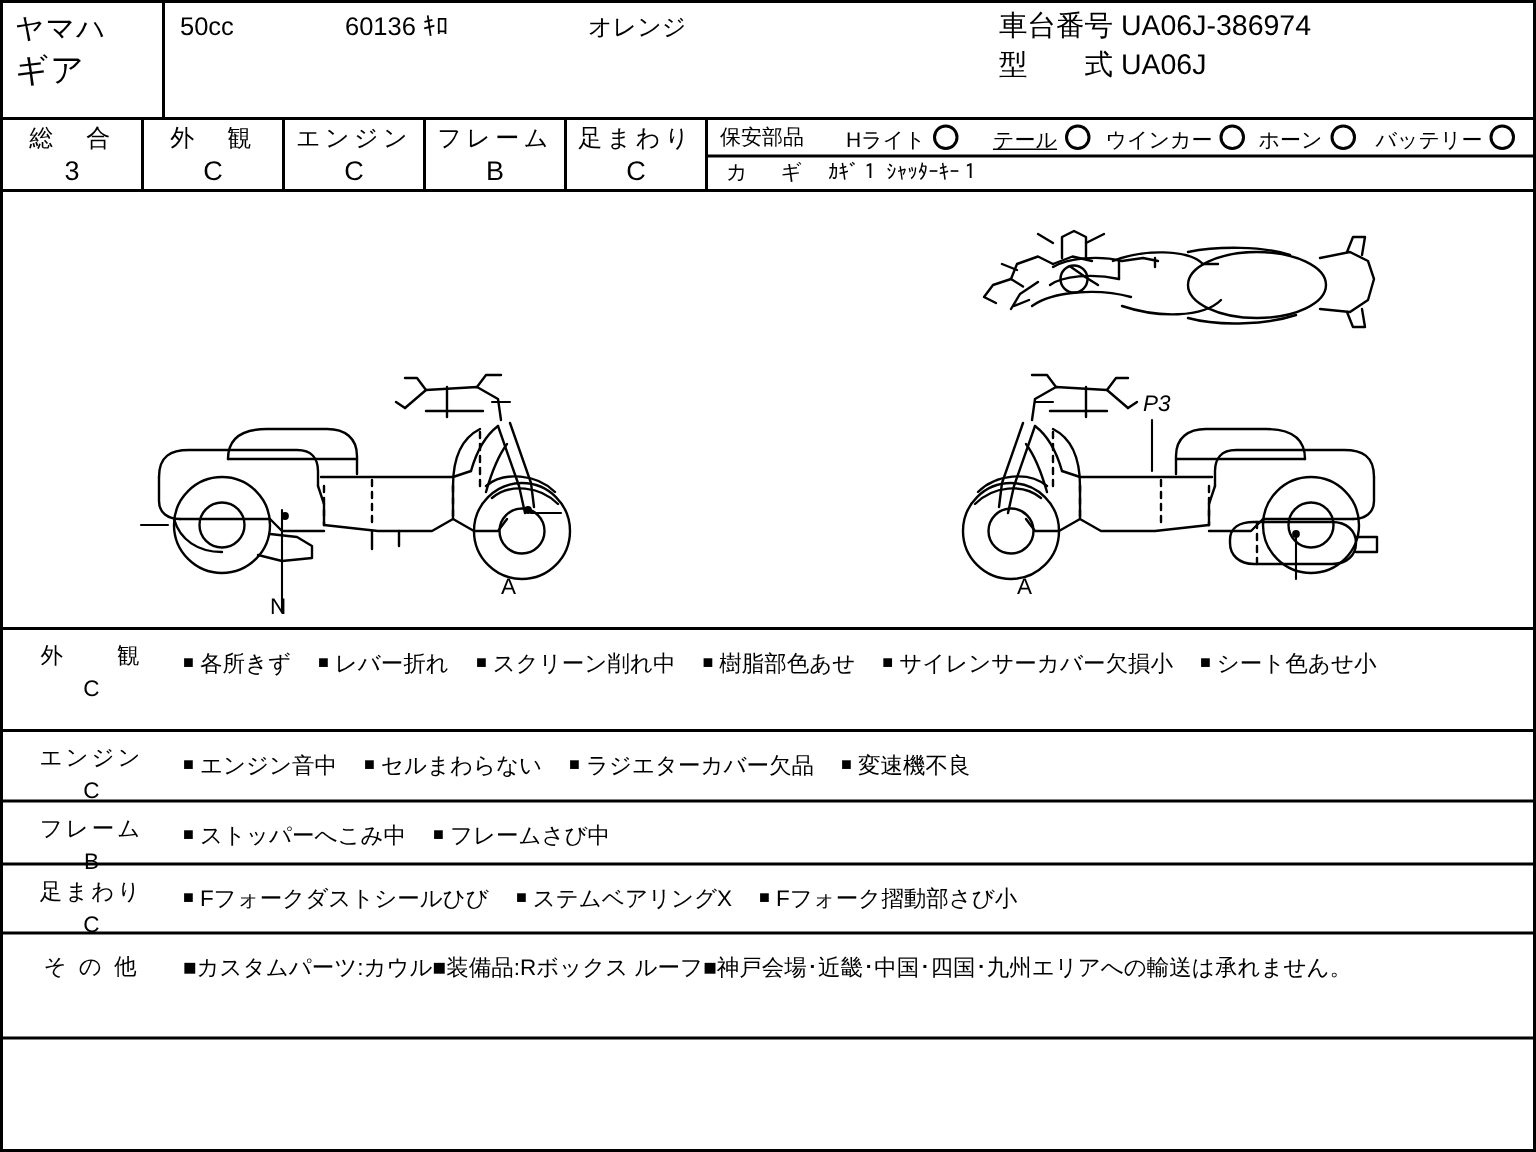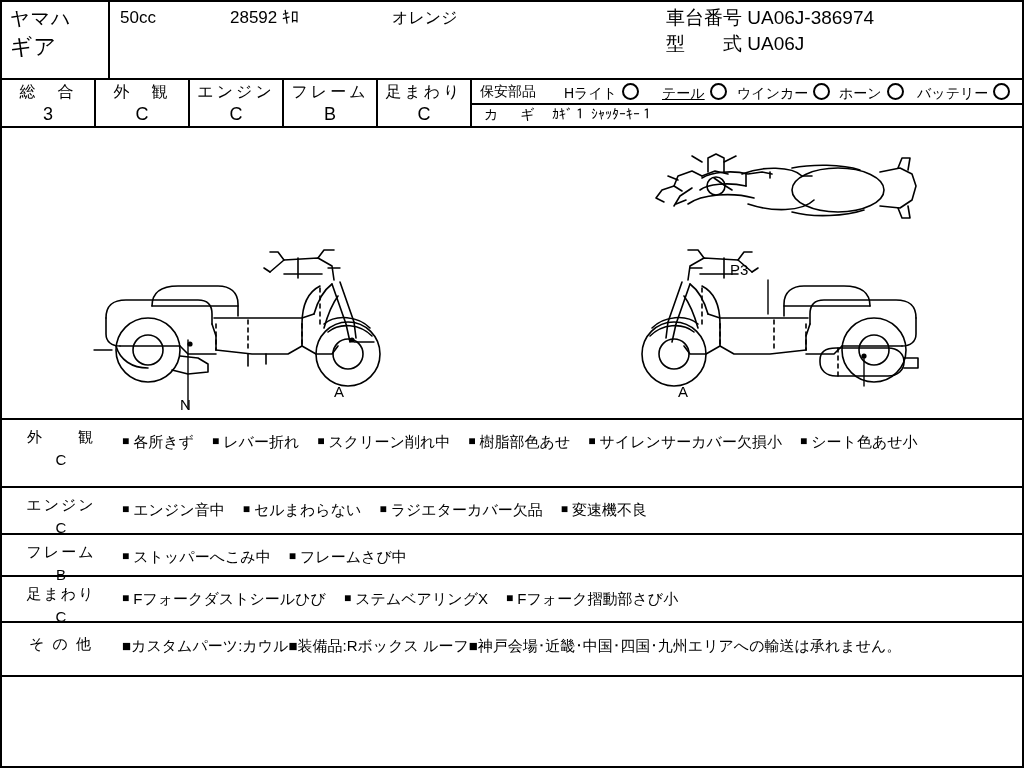--- a/index.html
+++ b/index.html
@@ -178,21 +178,21 @@
     line-height: 25px;
   }
   .cond-body .bullet { margin-right: 4px; font-size: 12px; vertical-align: 2px; }
   .cond-body .itm { margin-right: 18px; white-space: nowrap; }
   .cond-body.wrapping .itm { white-space: normal; }
 
   .r-gaikan { height: 68px; }
   .r-engine { height: 47px; }
   .r-frame  { height: 42px; }
   .r-ashi   { height: 46px; }
-  .r-other  { height: 54px; }
+  .r-other  { height: 70px; }
   .r-blank  { height: 48px; border-bottom: none; }
 
   .other-body {
     flex: 1;
     box-sizing: border-box;
     padding: 10px 10px 6px 2px;
     font-size: 15px;
     line-height: 25px;
   }
   .other-head {
@@ -207,21 +207,21 @@
 </head>
 <body>
 
 <div class="sheet">
 
   <div class="header">
     <div class="hdr-divider"></div>
     <div class="hdr-maker">ヤマハ</div>
     <div class="hdr-model">ギア</div>
     <div class="hdr-disp">50cc</div>
-    <div class="hdr-mile">28592 ｷﾛ</div>
+    <div class="hdr-mile">60136 ｷﾛ</div>
     <div class="hdr-color">オレンジ</div>
 
     <div class="hdr-right">
       <div><span>車台番号</span> <span>UA06J-386974</span></div>
       <div><span>型　　式</span> <span>UA06J</span></div>
     </div>
   </div>
 
   <div class="grades">
 
@@ -399,21 +399,21 @@
           <path d="M718 196 L 718 218" stroke-dasharray="4 4"></path>
           <path d="M700 160 L 700 196" stroke-dasharray="4 4"></path>
 
           <path d="M688 140 L 700 140" stroke-width="1.4"></path>
           <path d="M862 230 L 862 258" stroke-width="1.4"></path>
           <circle cx="862" cy="228" r="2.6" fill="#000" stroke="none"></circle>
         </g>
       </g>
     </svg>
 
-    <span class="dmark" style="left:728px; top:133px;">P3</span>
+    <span class="dmark" style="left:760px; top:133px;font-style:italic;">P3</span>
     <span class="dmark" style="left:332px; top:255px;">A</span>
     <span class="dmark" style="left:178px; top:268px;">N</span>
 
     <span class="dmark" style="left:676px; top:255px;">A</span>
 
   </div>
 
   <div class="cond-row r-gaikan">
     <div class="cond-head">
       <div class="ch-label">外　　観</div>

